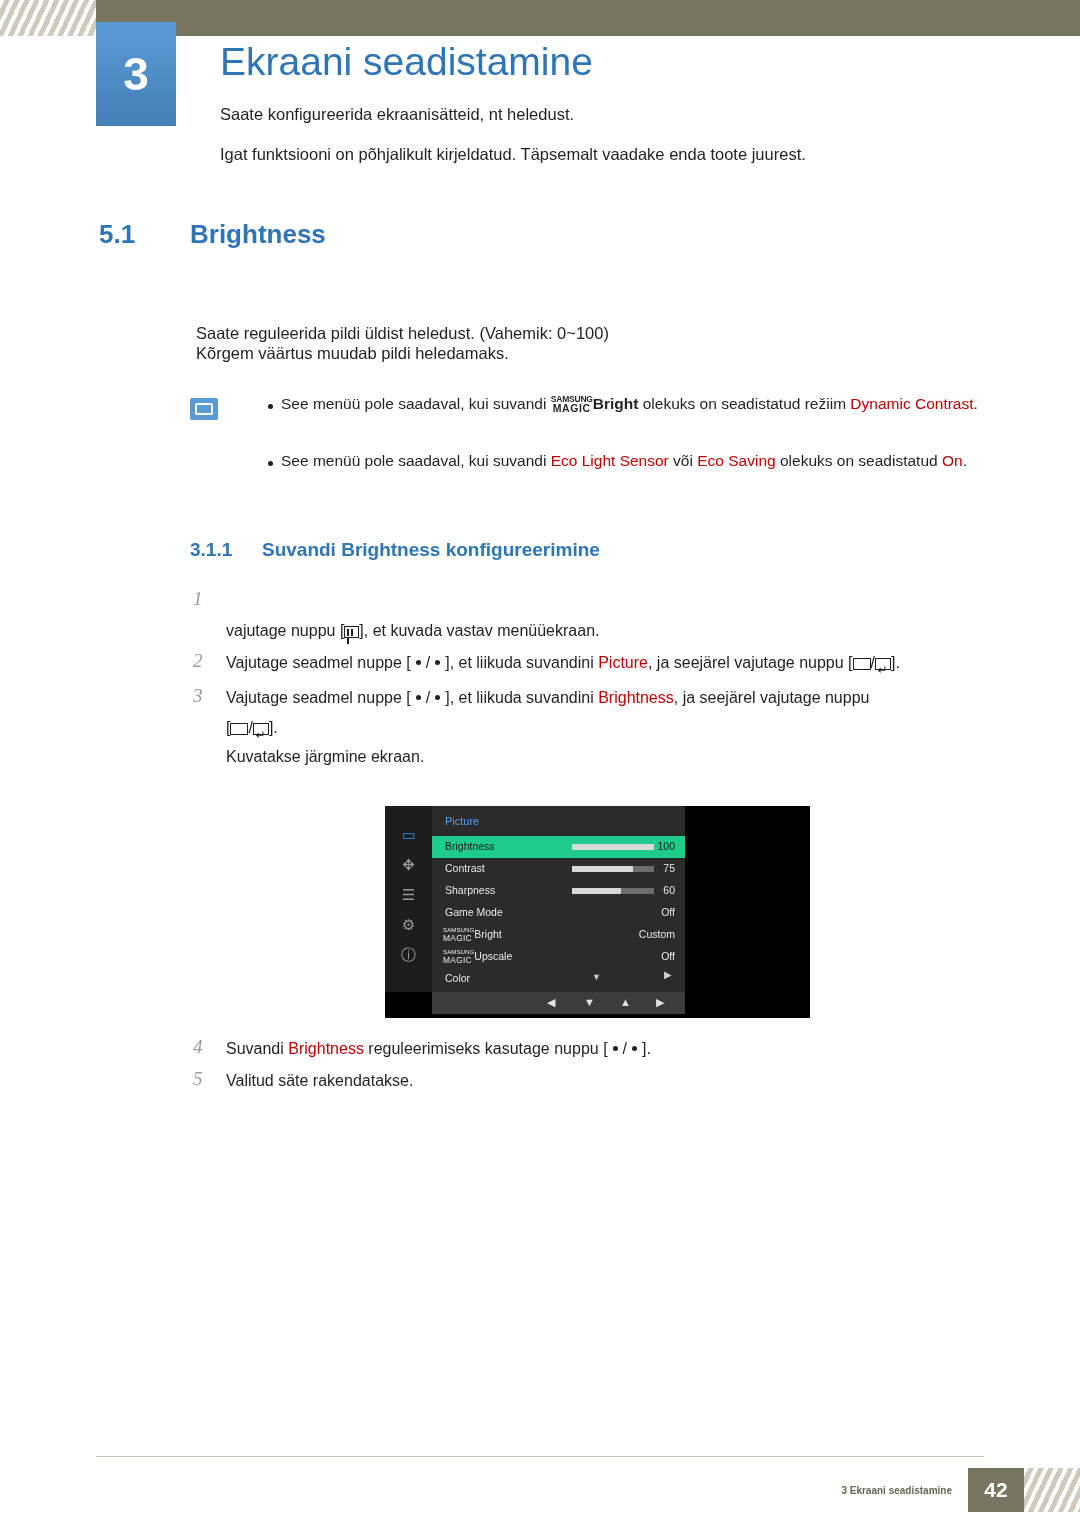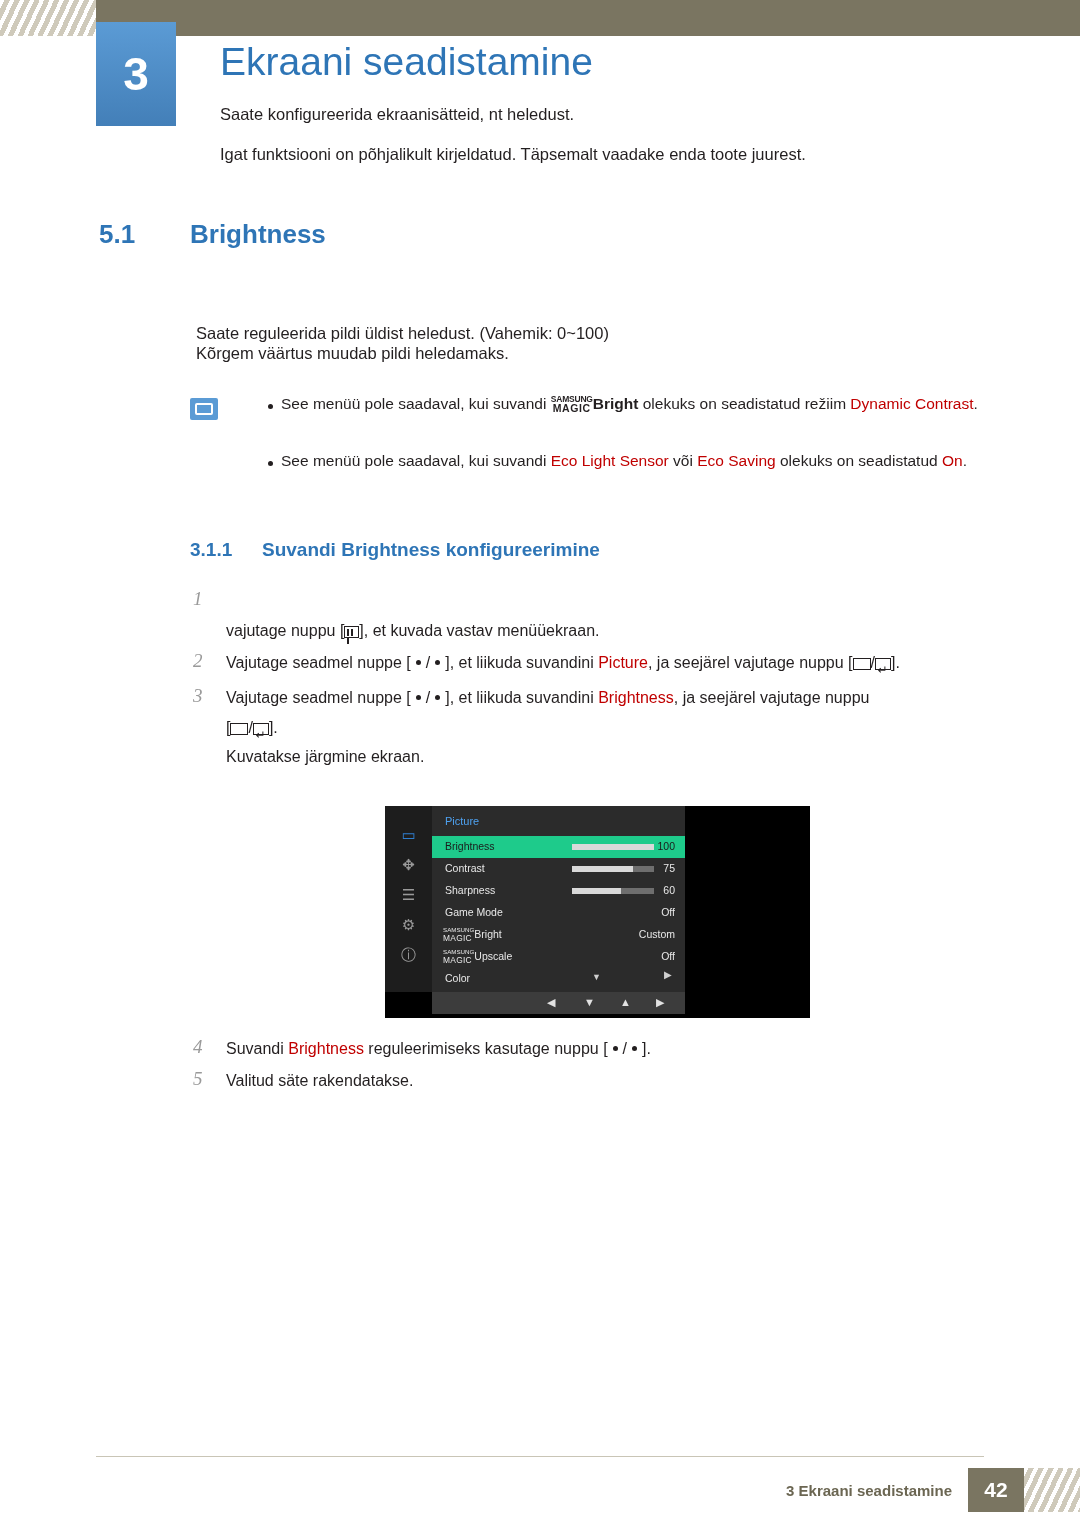--- a/index.html
+++ b/index.html
@@ -157,21 +157,21 @@
     position:relative;top:-1px;
   }
   .magic-sm .a{display:block;font-size:6.2px;color:#e8e8e8;letter-spacing:0px;}
   .magic-sm .b{display:block;font-size:8.4px;color:#e8e8e8;letter-spacing:0.3px;}
 
   
   .footer-rule{
     position:absolute;left:96px;top:1456px;width:888px;height:1px;background:#c9c5b6;
   }
   .footer-txt{
-    position:absolute;right:128px;top:1490px;font-size:15px;font-weight:bold;color:#6b6652;
+    position:absolute;right:128px;top:1490px;font-size:10px;font-weight:bold;color:#6b6652;
     transform:translateY(-50%);
   }
   .footer-box{
     position:absolute;left:968px;top:1468px;width:56px;height:44px;background:#7a7561;
     color:#fff;font-size:21px;font-weight:bold;display:flex;align-items:center;justify-content:center;
   }
   .footer-hatch{
     position:absolute;left:1024px;top:1468px;width:56px;height:44px;
     background:repeating-linear-gradient(115deg,#ffffff 0 4px,#cfcabb 4px 9px);
   }

